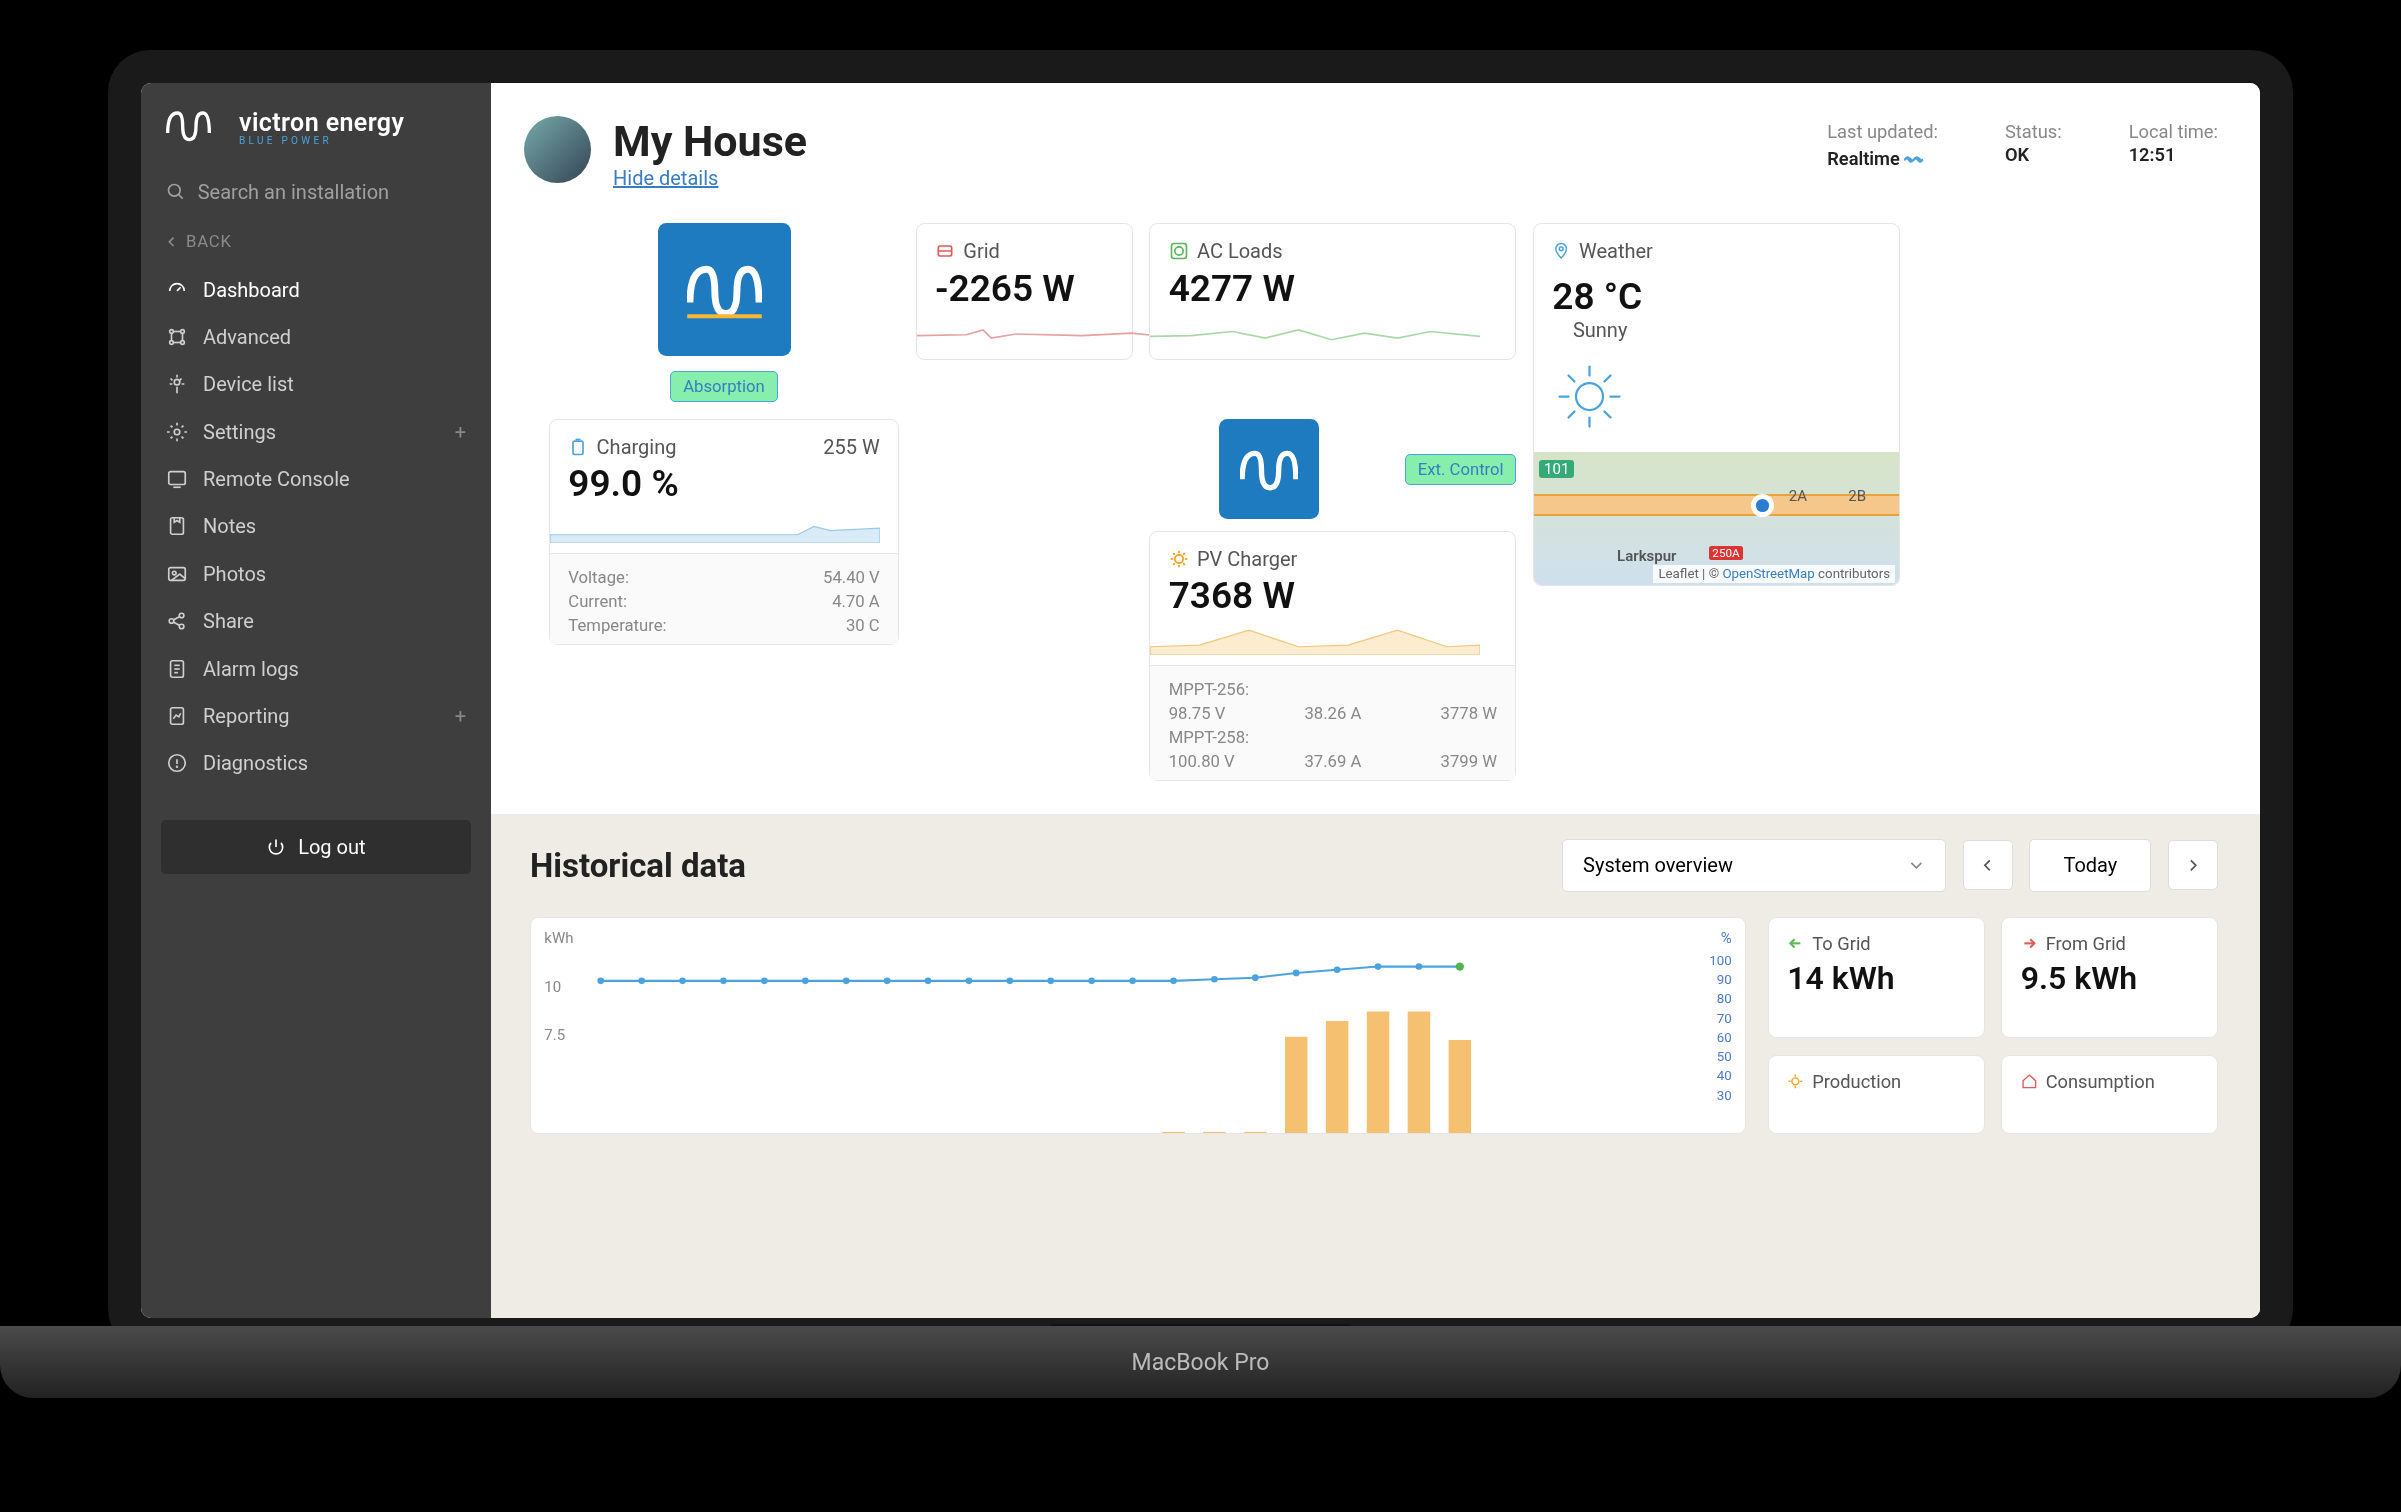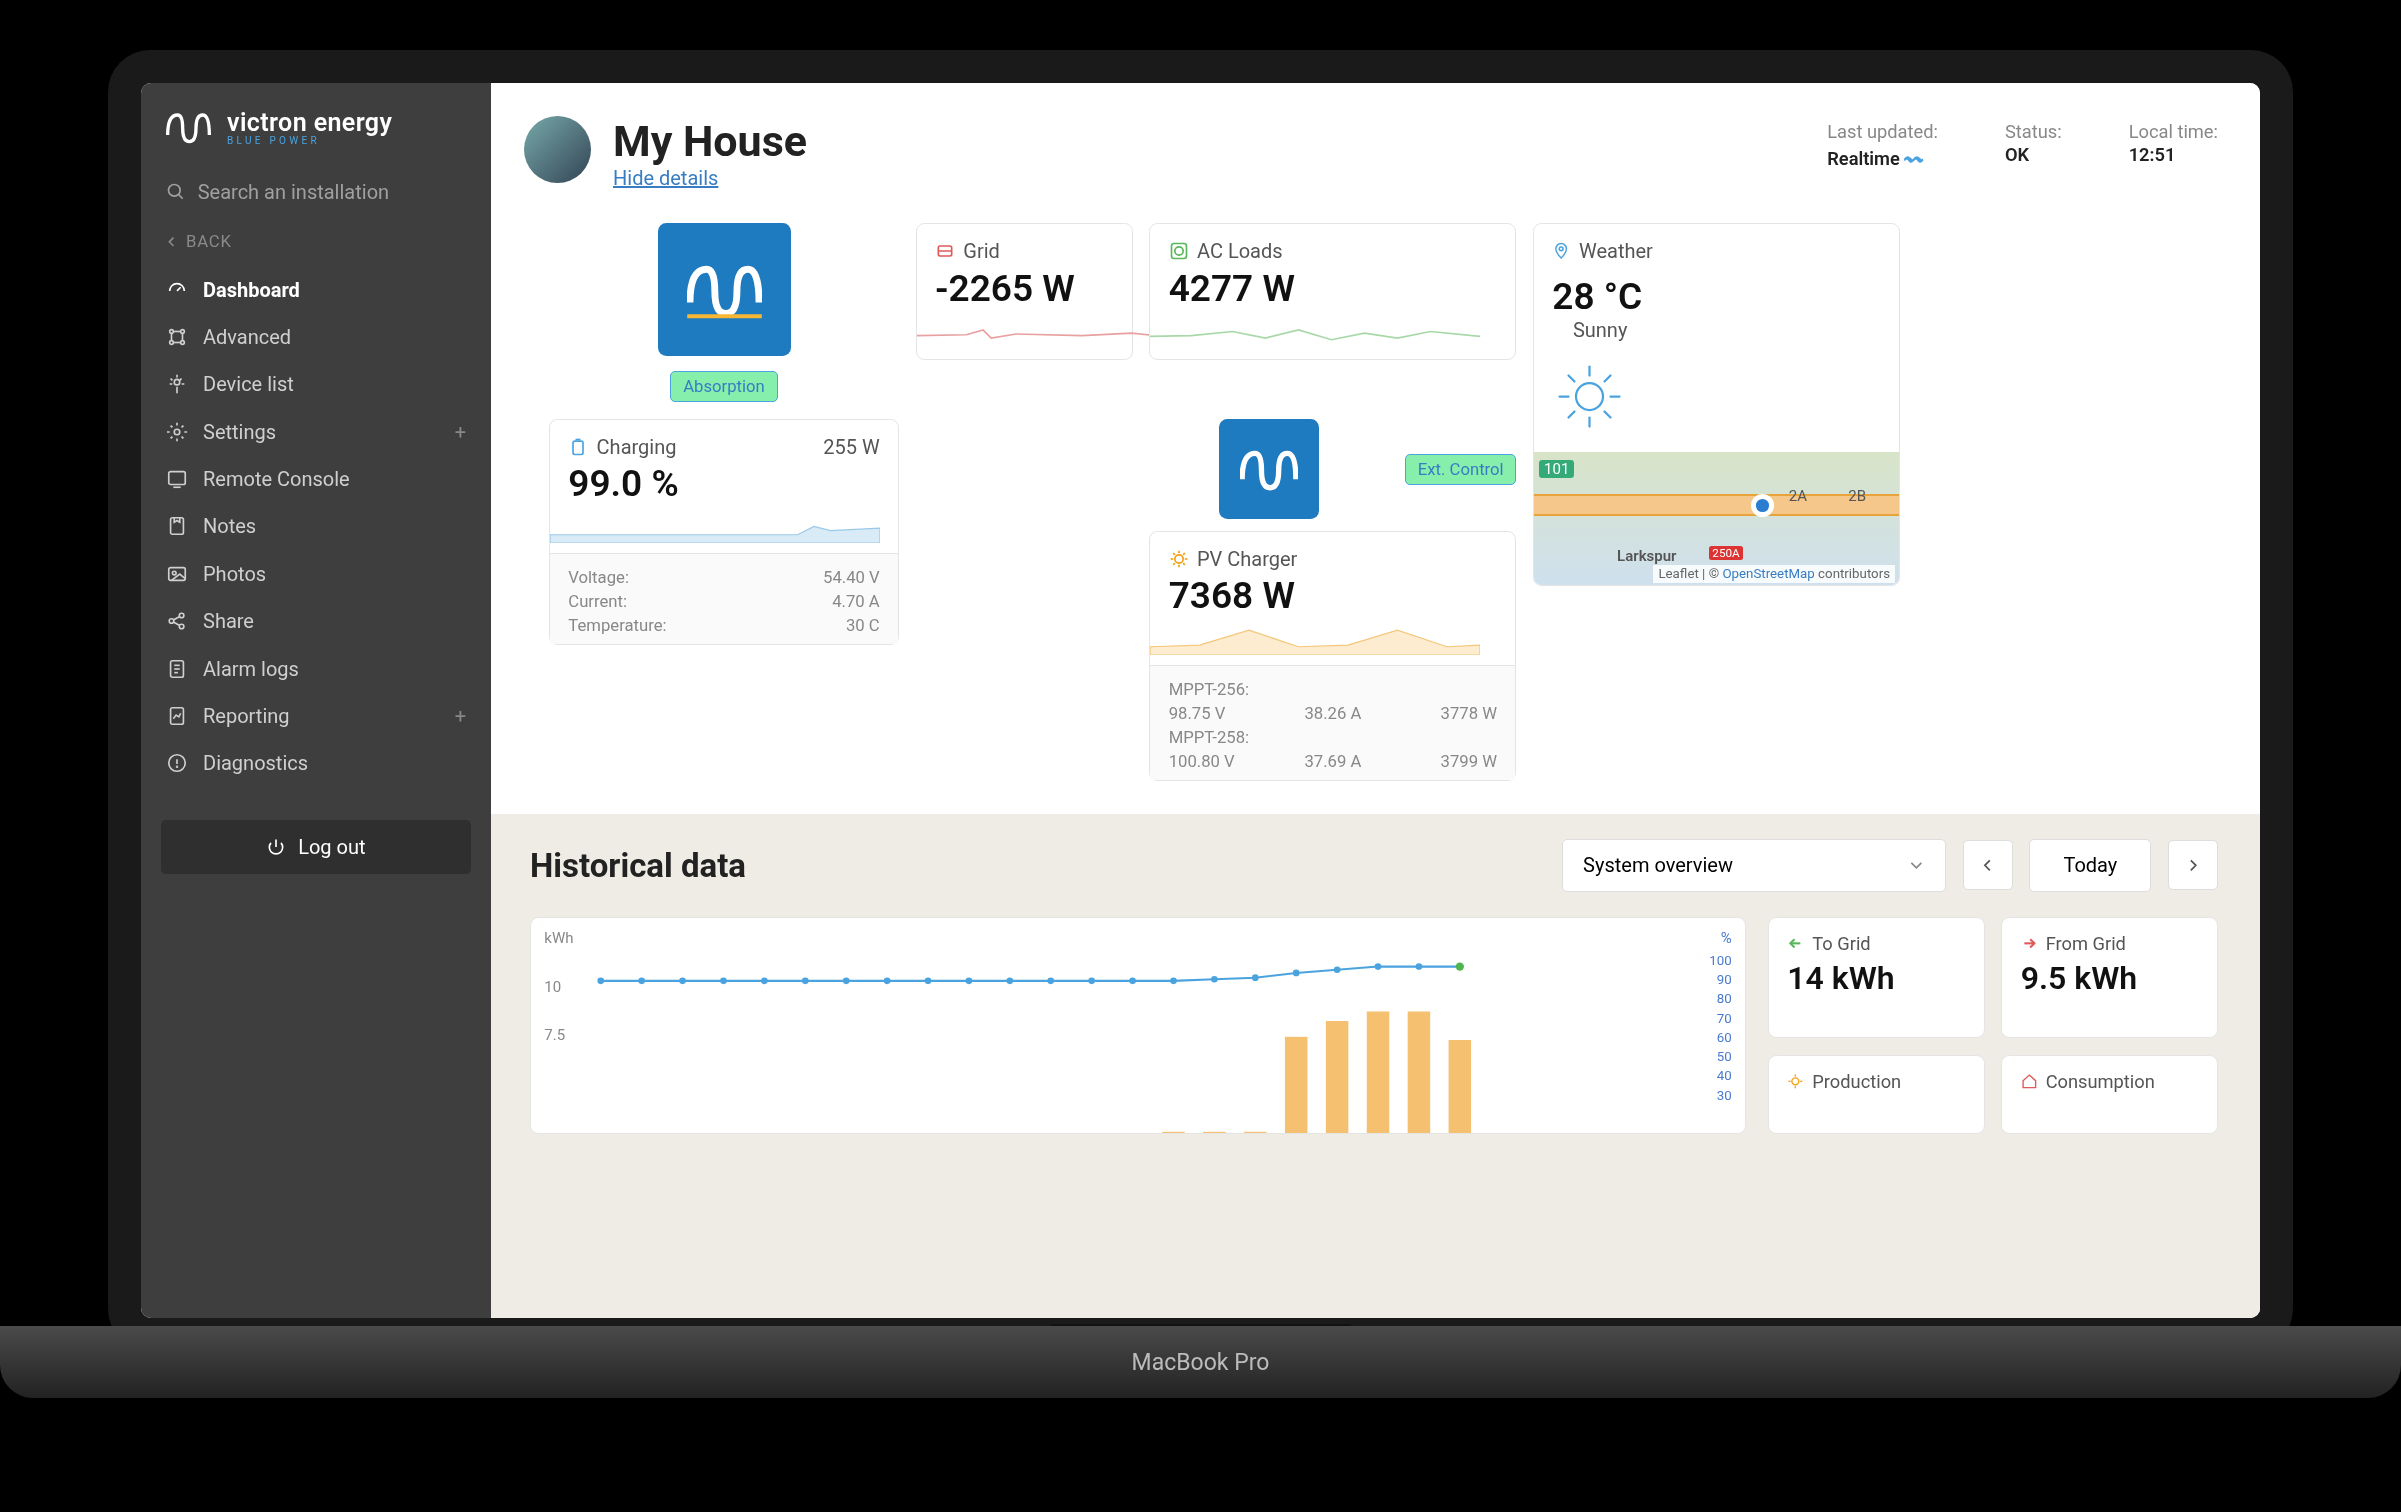--- a/index.html
+++ b/index.html
@@ -3,28 +3,28 @@
 <meta charset="utf-8">
 <style>
   * { box-sizing: border-box; margin: 0; padding: 0; font-family: -apple-system, BlinkMacSystemFont, "Segoe UI", Roboto, Arial, sans-serif; }
   body { background:#000; width:2401px; height:1513px; position:relative; }
   .bezel { position:absolute; left:108px; top:50px; width:2185px; height:1301px; background:#1a1a1a; border-radius:42px; padding:33px; }
   .screen { width:100%; height:100%; background:#fff; border-radius:10px; overflow:hidden; display:flex; }
   .base { position:absolute; left:0; top:1326px; width:2401px; height:72px; background:linear-gradient(#4a4a4a,#222); border-radius:0 0 33px 33px; display:flex; align-items:center; justify-content:center; color:#bbb; font-size:23px; }
   .notch { position:absolute; left:50%; top:1324px; transform:translateX(-50%); width:300px; height:23px; background:#111; border-radius:0 0 25px 25px; }
   
   .sidebar { width:350px; background:#3e3e3e; color:#c8c8c8; display:flex; flex-direction:column; padding:25px 0 0 0; }
-  .brand { display:flex; align-items:center; gap:16px; padding:0 25px 20px 25px; color:#fff; }
+  .brand { display:flex; gap:28px; padding:0 25px 20px 25px; color:#fff; }
   .brand-text { font-size:25px; font-weight:600; letter-spacing:0.4px; }
   .brand-sub { font-size:10px; color:#4aa3df; letter-spacing:3.3px; margin-top:-1.7px; display:block;}
   .search { display:flex; align-items:center; gap:11.7px; padding:13.3px 25px; color:#a0a0a0; font-size:20px; }
   .back { padding:15px 25px; color:#8a8a8a; font-size:16.7px; letter-spacing:0.8px; display:flex; align-items:center; gap:8.3px;}
   .nav { list-style:none;}
   .nav li { display:flex; align-items:center; gap:15px; padding:11.7px 25px; font-size:20px; color:#cfcfcf; cursor:pointer; position:relative;}
-  .nav li.active { color:#fff; font-weight:700;}
+  .nav li.active { color:#fff; font-weight:400;}
   .nav li .plus { position:absolute; right:25px; color:#888;}
   .nav svg{flex-shrink:0}
   .logout { margin:33px 20px; background:#2f2f2f; border-radius:5px; padding:15px 0; text-align:center; color:#fff; font-size:20px; display:flex; align-items:center; justify-content:center; gap:11.7px; cursor:pointer;}
   
   .main { flex:1; background:#fff; overflow:hidden; display:flex; flex-direction:column;}
   .header { display:flex; align-items:flex-start; padding:33px 42px 16.7px 33px; gap:22px;}
   .avatar { width:67px; height:67px; border-radius:50%; background:linear-gradient(135deg,#7aa 0%,#345 100%); flex-shrink:0;}
   .title-block { flex:1;}
   .title { font-size:43px; font-weight:700; color:#222;}
   .hide-link { color:#387dc4; font-size:20px; text-decoration:underline; cursor:pointer;}

